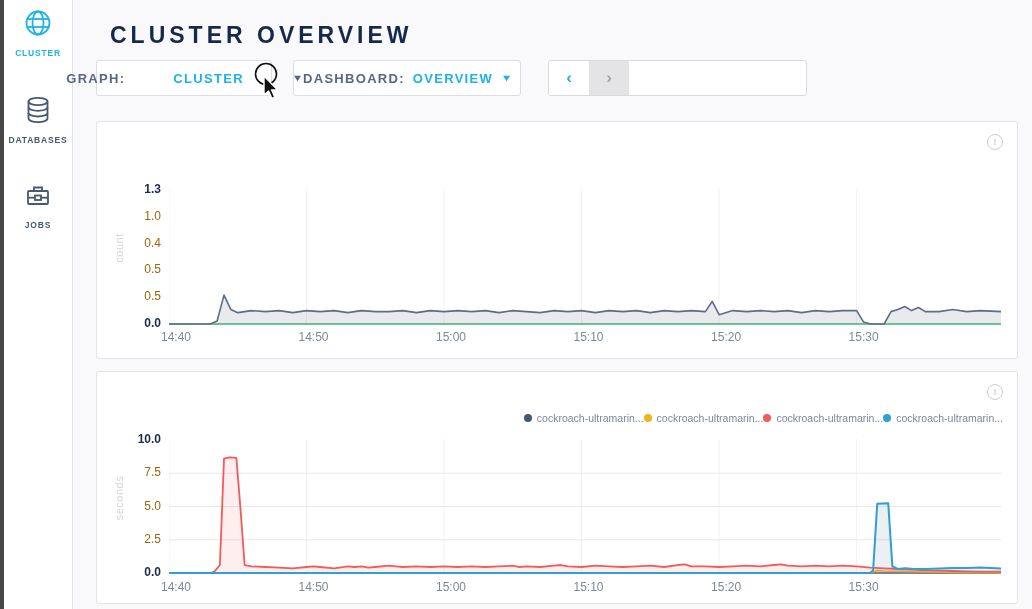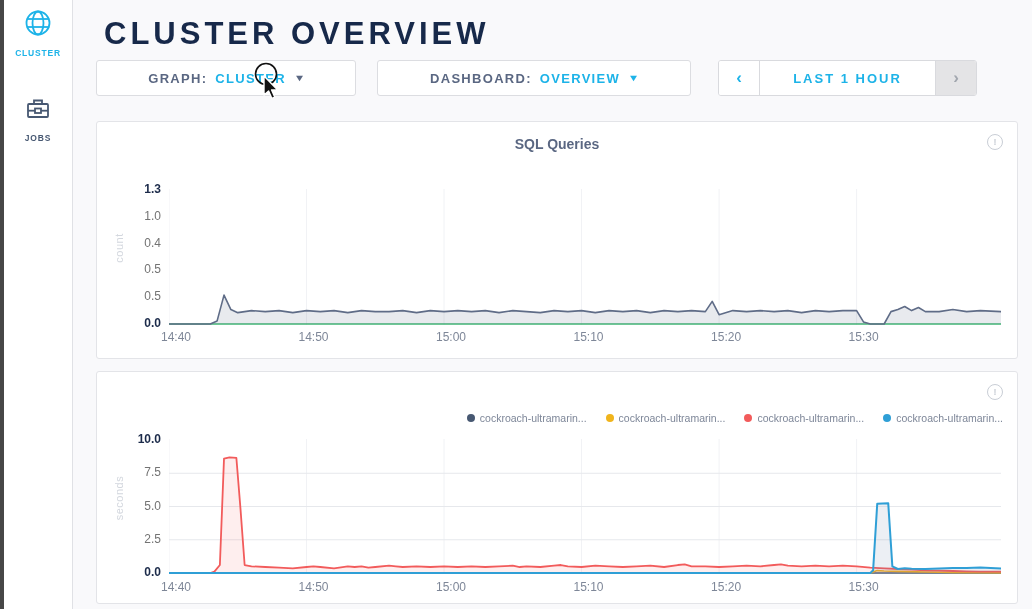--- a/index.html
+++ b/index.html
@@ -17,30 +17,30 @@
     display:flex;flex-direction:column;align-items:center;padding-top:8px;
   }
   .side-item{display:flex;flex-direction:column;align-items:center;cursor:pointer;margin-bottom:37px;}
   .side-item .lbl{
     margin-top:6px;font-size:8.5px;font-weight:700;letter-spacing:.8px;color:#475872;
   }
   .side-item.active .lbl{color:#1db3e8;}
   
   .main{position:absolute;left:73px;top:0;width:959px;height:609px;}
   .page-title{
-    position:absolute;left:23px;top:8px;margin:8px;font-size:31px;font-weight:700;
+    position:absolute;left:23px;top:8px;margin:14px;font-size:23px;font-weight:700;
     letter-spacing:4px;color:#17294a;
   }
   .controls{position:absolute;left:23px;top:60px;display:flex;align-items:stretch;}
   .dropdown{
     height:36px;box-sizing:border-box;background:#fff;border:1px solid #dcdde1;border-radius:3px;
     display:flex;align-items:center;justify-content:center;cursor:pointer;
   }
-  .dropdown.graph{width:260px;margin-right:21px;}
-  .dropdown.dash{width:314px;margin-right:27px;}
+  .dropdown.graph{width:176px;margin-right:21px;gap:40px;}
+  .dropdown.dash{width:228px;margin-right:27px;}
   .dd-label{font-size:13px;font-weight:700;letter-spacing:1.3px;color:#5a6782;margin-right:8px;}
   .dd-value{font-size:13px;font-weight:700;letter-spacing:1.3px;color:#1db3e8;}
   .caret{font-size:9px;margin-left:9px;transform:scaleX(1.3);}
   .caret.gray{color:#5a6782;}
   .caret.blue{color:#1db3e8;}
   .timewidget{
     width:259px;height:36px;box-sizing:border-box;display:flex;background:#fff;
     border:1px solid #d9dade;border-radius:3px;overflow:hidden;
   }
   .tw-btn{
@@ -67,26 +67,26 @@
   .info-icon{
     position:absolute;top:12px;right:14px;width:14px;height:14px;border:1px solid #c9ced6;
     border-radius:50%;color:#c9ced6;font-size:9px;font-weight:700;text-align:center;line-height:14px;
     cursor:pointer;
   }
   .ylabel{
     position:absolute;left:-8px;top:120px;width:60px;text-align:center;
     transform:rotate(-90deg);font-size:11px;color:#d3d7de;letter-spacing:.5px;
   }
   .yticks{position:absolute;left:14px;top:67px;width:50px;}
-  .yticks span{position:absolute;right:0;font-size:12px;color:#737373;}
+  .yticks span{position:absolute;right:0;font-size:12px;color:#a16207;}
   .yticks span.strong{color:#1c2b4a;font-weight:700;}
   .plot{position:absolute;left:72px;top:67px;}
   .xticks{position:absolute;left:72px;top:208px;height:16px;}
   .xticks span{position:absolute;width:44px;text-align:right;font-size:12px;color:#7e8798;}
-  .legend{position:absolute;top:40px;right:14px;display:flex;gap:19px;justify-content:flex-end;}
+  .legend{position:absolute;top:40px;right:14px;display:flex;justify-content:flex-end;}
   .legend .item{display:flex;align-items:center;cursor:pointer;}
   .legend .dot{width:8px;height:8px;border-radius:50%;margin-right:5px;}
   .legend .txt{font-size:10.5px;color:#7d8698;}
   .cursor-svg{position:absolute;left:249px;top:59px;pointer-events:none;}
 </style>
 </head>
 <body>
 
 <div class="edge-strip"></div>
 
@@ -94,20 +94,31 @@
   <div class="side-item active">
     <span>
       <svg width="30" height="30" viewBox="0 0 30 30" fill="none" stroke="#1db3e8" stroke-width="1.8">
         <circle cx="15" cy="15" r="11.5"></circle>
         <ellipse cx="15" cy="15" rx="5.5" ry="11.5"></ellipse>
         <line x1="3.8" y1="11" x2="26.2" y2="11"></line>
         <line x1="3.8" y1="19" x2="26.2" y2="19"></line>
       </svg>
     </span>
     <span class="lbl">CLUSTER</span>
+  </div>
+  <div class="side-item">
+    <span>
+      <svg width="30" height="30" viewBox="0 0 30 30" fill="none" stroke="#475872" stroke-width="1.8">
+        <ellipse cx="15" cy="6.5" rx="9.5" ry="3.6"></ellipse>
+        <path d="M5.5 6.5 V 23.5 C5.5 25.5 9.8 27.1 15 27.1 C20.2 27.1 24.5 25.5 24.5 23.5 V 6.5"></path>
+        <path d="M5.5 12.2 C5.5 14.2 9.8 15.8 15 15.8 C20.2 15.8 24.5 14.2 24.5 12.2"></path>
+        <path d="M5.5 17.9 C5.5 19.9 9.8 21.5 15 21.5 C20.2 21.5 24.5 19.9 24.5 17.9"></path>
+      </svg>
+    </span>
+    <span class="lbl">DATABASES</span>
   </div>
   <div class="side-item">
     <span>
       <svg width="28" height="28" viewBox="0 0 28 28" fill="none" stroke="#475872" stroke-width="1.8">
         <rect x="4" y="9" width="20" height="13" rx="1"></rect>
         <path d="M10 9 V5.5 H18 V9"></path>
         <rect x="11" y="13.5" width="6" height="4.5"></rect>
         <line x1="4" y1="15.7" x2="11" y2="15.7"></line>
         <line x1="17" y1="15.7" x2="24" y2="15.7"></line>
       </svg>
@@ -125,27 +136,25 @@
       <span class="dd-value">CLUSTER</span>
       <span class="caret gray">▼</span>
     </div>
     <div class="dropdown dash">
       <span class="dd-label">DASHBOARD:</span>
       <span class="dd-value">OVERVIEW</span>
       <span class="caret blue">▼</span>
     </div>
     <div class="timewidget">
       <button class="tw-btn prev">‹</button>
-      <div class="tw-center">LAST 1 HOUR</div>
       <button class="tw-btn next">›</button>
     </div>
   </div>
 
   <section class="panel chart1">
-    <div class="chart-title">SQL Queries</div>
     <span class="info-icon">!</span>
     <span class="ylabel">count</span>
     <div class="yticks">
         <span class="strong" style="top: 127px;">0.0</span>
         <span style="top: 100.2px;">0.5</span>
         <span style="top: 73.4px;">0.5</span>
         <span style="top: 46.6px;">0.4</span>
         <span style="top: 19.8px;">1.0</span>
         <span class="strong" style="top: -7px;">1.3</span>
       </div>

